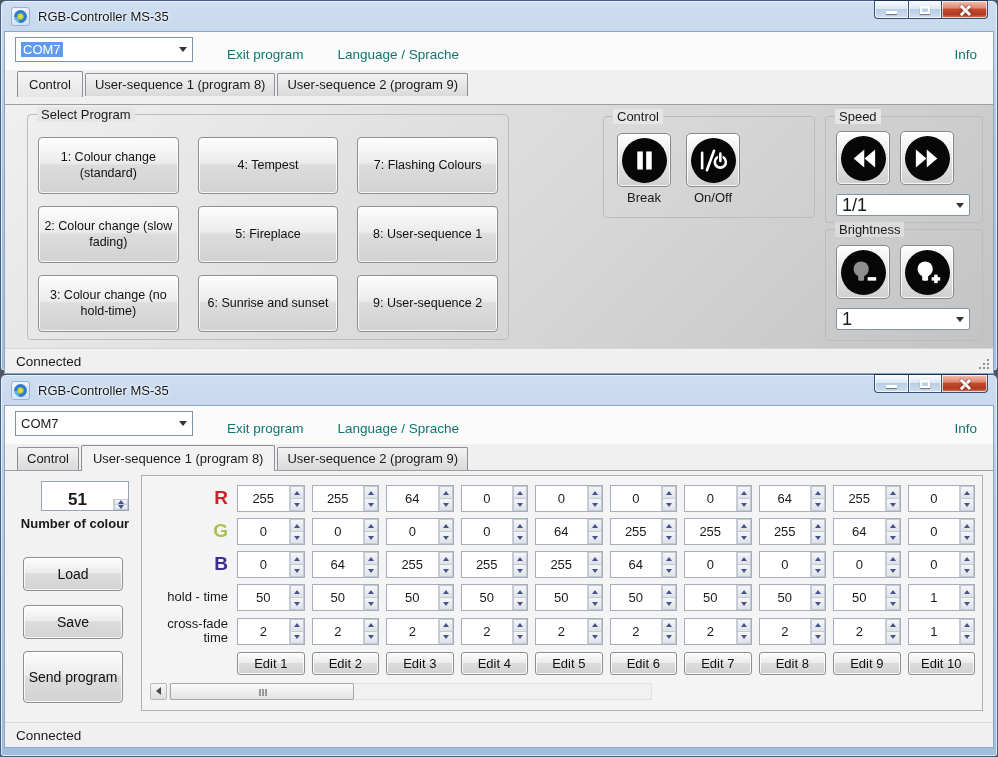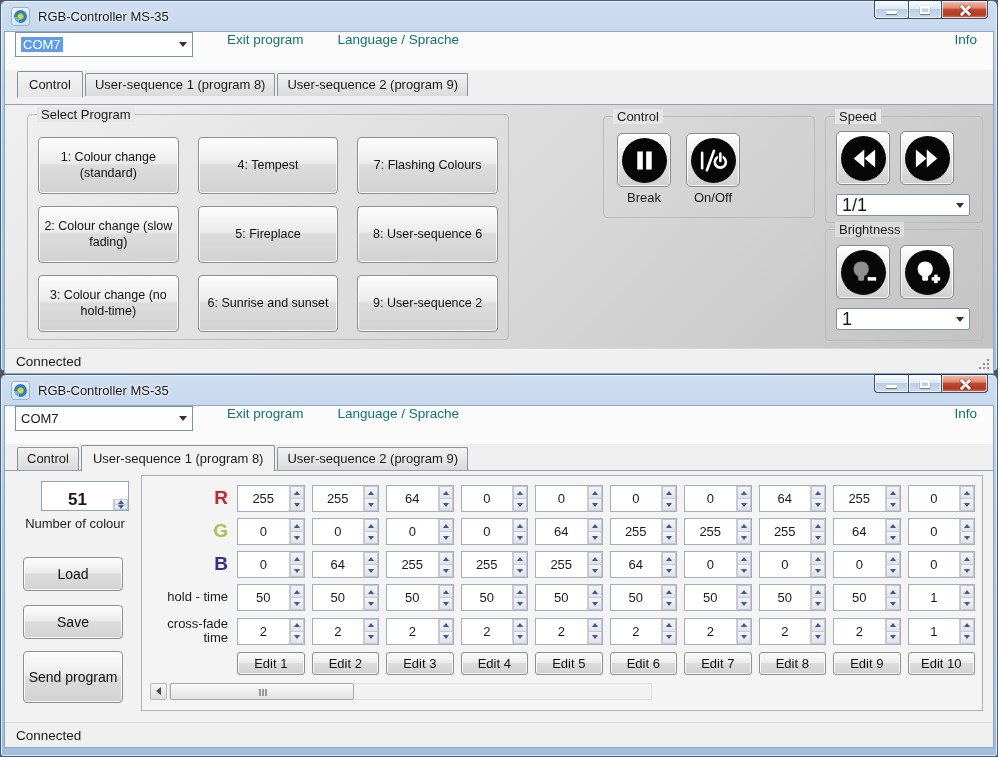--- a/index.html
+++ b/index.html
@@ -38,21 +38,21 @@
   .win-btn.close{ width: 46px; border-left: none; border-radius: 0 0 4px 0;
     background: linear-gradient(180deg,#f3c1b3 0%,#e08a72 40%,#c4492f 50%,#b13a22 80%,#d97f5d 100%); }
   .glyph-min { width: 11px; height: 3px; background: #fff; box-shadow: 0 1px 1px rgba(0,0,0,.5); margin-top: 6px; }
   .glyph-max { width: 10px; height: 8px; border: 2px solid #fff; box-shadow: 0 1px 1px rgba(0,0,0,.4); }
   .glyph-x { position: relative; width: 12px; height: 12px; }
   .glyph-x::before, .glyph-x::after { content:""; position:absolute; left:5px; top:0; width:2.6px; height:13px;
     background:#fff; box-shadow: 0 0 2px rgba(60,0,0,.8); }
   .glyph-x::before { transform: rotate(45deg); } .glyph-x::after { transform: rotate(-45deg); }
   .client { margin: 0 3px 3px 3px; background: #f0f0f0; border: 1px solid #8da6c4; }
   
-  .menubar { height: 38px; background: #fbfbfb; display: flex; align-items: flex-start; padding: 0 10px; }
+  .menubar { height: 38px; background: #fbfbfb; display: flex; align-items: flex-end; padding: 8px 10px; }
   .combo { width: 178px; height: 25px; background: #fff; border: 1px solid #8093a6; display: flex; align-items: center; }
   .combo-val { flex: 1; padding-left: 5px; font-size: 13px; overflow: hidden; white-space: nowrap; }
   .combo .sel { background: #5f9ceb; color: #fff; padding: 1px 2px; }
   .combo-arrow { width: 18px; display: flex; align-items: center; justify-content: center; }
   .tri-dn { width: 0; height: 0; border: 4px solid transparent; border-top: 5px solid #333; margin-top: 4px; }
   .menu-item { margin-left: 34px; font-size: 13.5px; color: #0f766e; cursor: default; }
   .menu-info { margin-left: auto; margin-right: 6px; }
   
   .tabs { display: flex; align-items: flex-end; height: 26px; padding-left: 12px; position: relative; }
   .tab { border: 1px solid #8a8f99; border-bottom: none; border-radius: 2px 2px 0 0;
@@ -86,21 +86,21 @@
   .ctl-item .cap { margin-top: 3px; font-size: 13px; }
   .small-combo { margin: 9px 10px 0 10px; height: 22px; width: 134px; background:#fff;
     border: 1px solid #8093a6; border-radius: 2px; display: flex; align-items: center; }
   .small-combo .combo-val { font-size: 18px; }
   
   .leftcol { position: absolute; left: 6px; top: 4px; width: 128px; height: 100%; }
   .numspin { position: absolute; left: 30px; top: 6px; width: 88px; height: 30px; display: flex;
     border: 1px solid #98a4b2; background: #fff; align-items: flex-end; }
   .numspin .nval { flex: 1; display: flex; align-items: center; justify-content: center;
     font-size: 17px; font-weight: bold; }
-  .num-label { position: absolute; left: 8px; top: 42px; width: 112px; text-align: center; font-size: 13px; line-height: 1.15; }
+  .num-label { position: absolute; left: 8px; top: 42px; width: 112px; text-align: center; font-size: 13px; line-height: 1.15; font-weight: bold; }
   .side-btn { position: absolute; left: 12px; width: 100px; font-size: 14px; }
   .btn-load { top: 82px;  height: 34px; }
   .btn-save { top: 130px; height: 34px; }
   .btn-send { top: 176px; height: 52px; line-height: 1.2; }
   .gridpanel { position: absolute; left: 136px; top: 4px; right: 10px; height: 236px;
     border: 1px solid #b0b0b0; background: #f4f4f4; }
   .seq-grid { display: grid; grid-template-columns: 80px repeat(10, 1fr);
     gap: 6px 7px; padding: 9px 7px 2px 8px; align-items: center; }
   .row-label { text-align: right; font-size: 13px; padding-right: 2px; line-height: 1.1; }
   .row-label.rgb { font-size: 19px; font-weight: bold; }
@@ -174,21 +174,21 @@
       </div>
     <div class="tabpage">
       <div class="groupbox" style="left:22px; top:9px; width:482px; height:226px;">
         <span class="gb-label">Select Program</span>
         <div class="prog-grid">
             <button class="btn prog-btn">1: Colour change (standard)</button>
             <button class="btn prog-btn">4: Tempest</button>
             <button class="btn prog-btn">7: Flashing Colours</button>
             <button class="btn prog-btn">2: Colour change (slow fading)</button>
             <button class="btn prog-btn">5: Fireplace</button>
-            <button class="btn prog-btn">8: User-sequence 6</button>
+            <button class="btn prog-btn">8: User-sequence 1</button>
             <button class="btn prog-btn">3: Colour change (no hold-time)</button>
             <button class="btn prog-btn">6: Sunrise and sunset</button>
             <button class="btn prog-btn">9: User-sequence 2</button>
           </div>
       </div>
       <div class="groupbox" style="left:598px; top:11px; width:212px; height:102px;">
         <span class="gb-label">Control</span>
         <div class="ctl-row">
             <div class="ctl-item">
               <button class="icon-btn">

